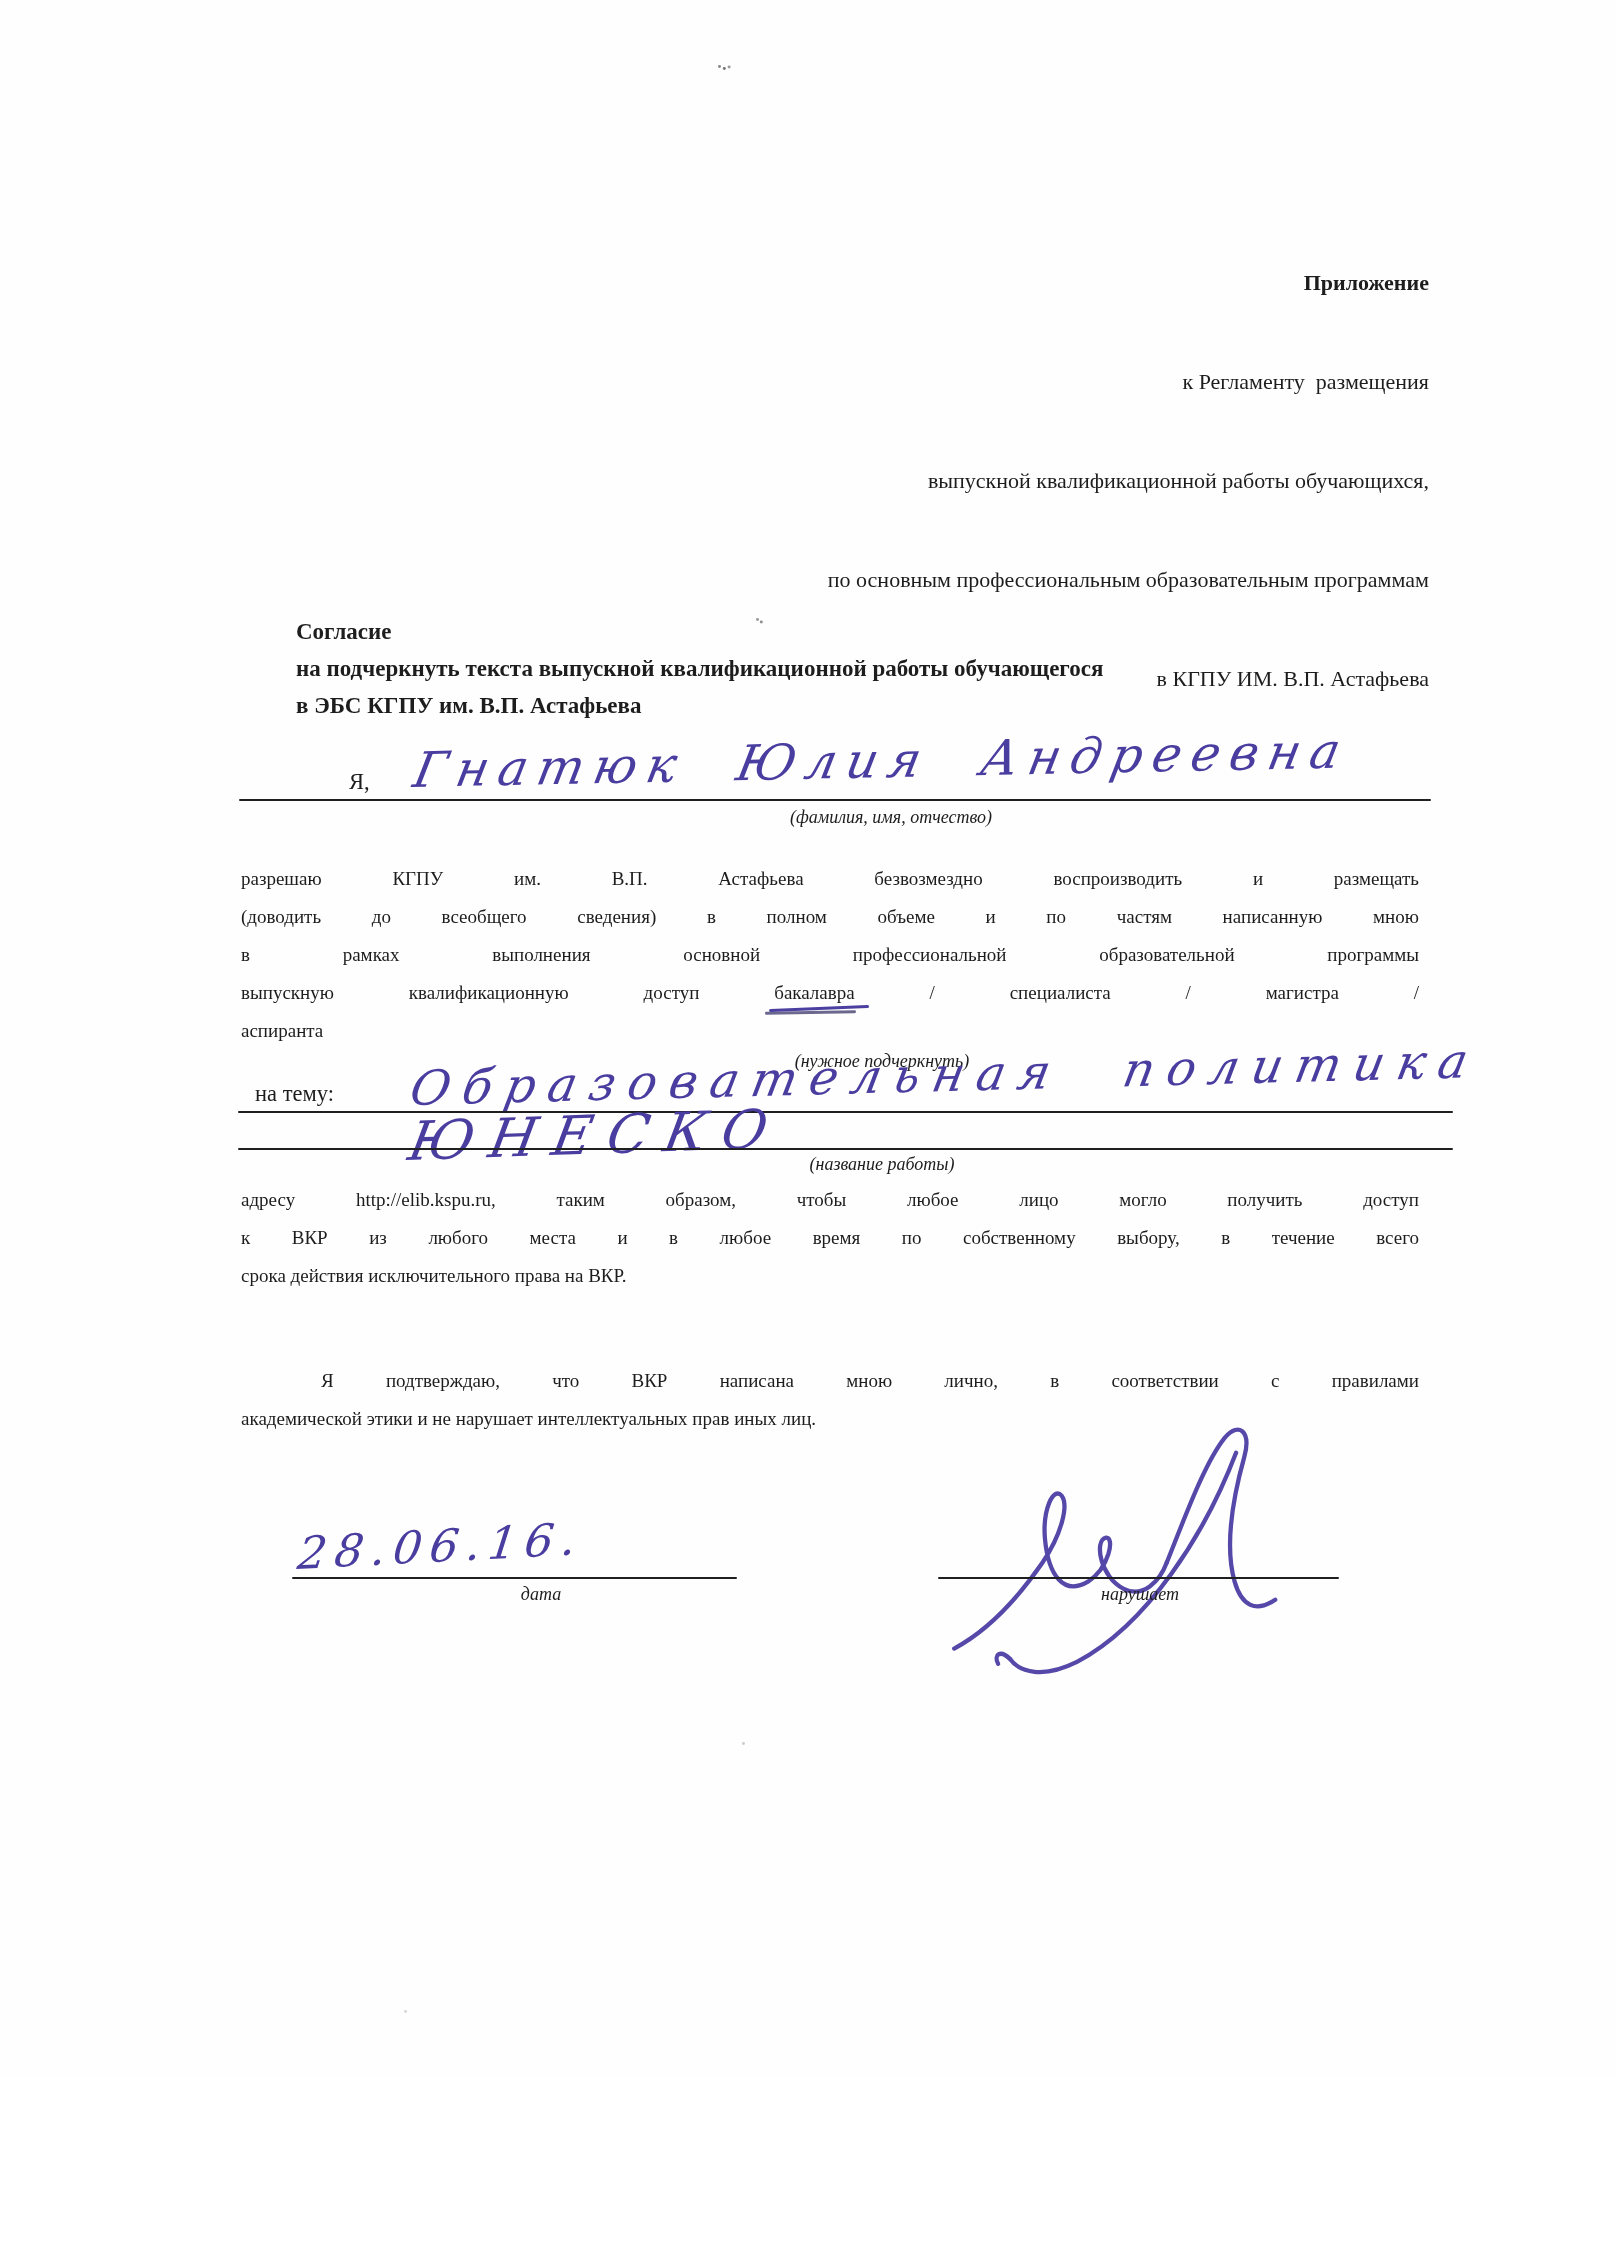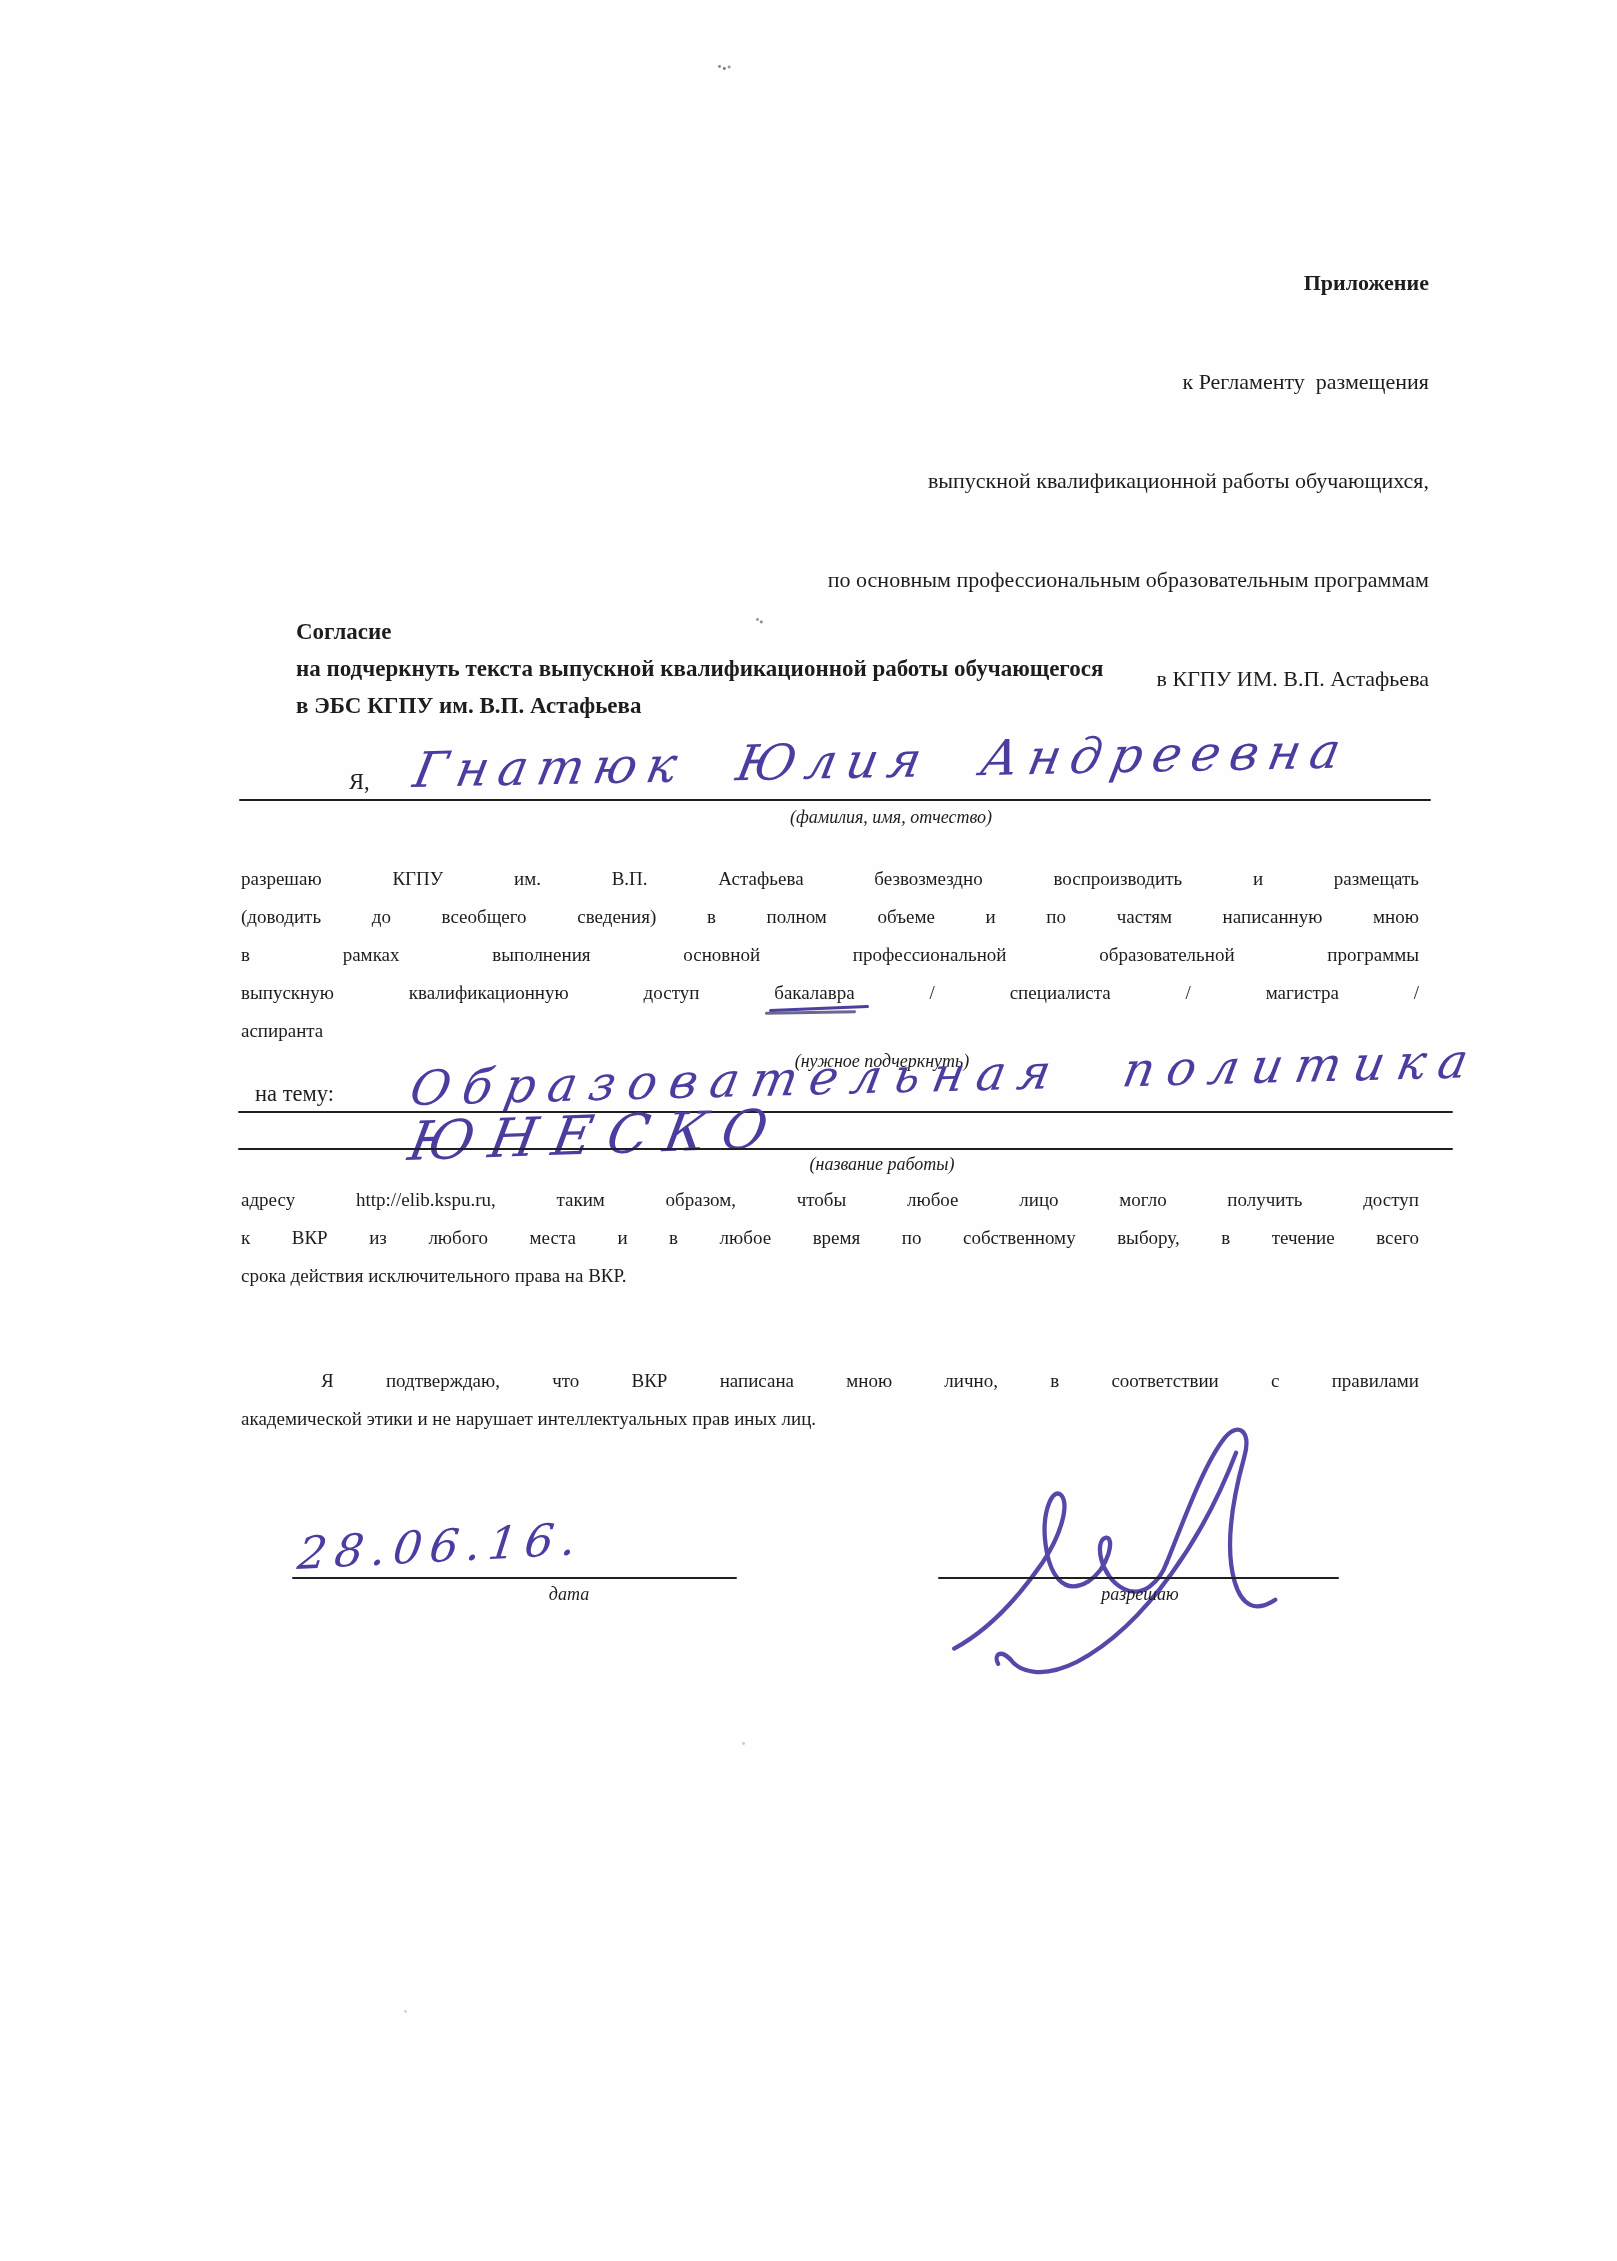--- a/index.html
+++ b/index.html
@@ -188,27 +188,27 @@
     <div class="pline left">срока действия исключительного права на ВКР.</div>
   </div>
 
   <div class="abs para" style="top:1362px;">
     <div class="pline just indent">Я подтверждаю, что ВКР написана мною лично, в соответствии с правилами</div>
     <div class="pline left">академической этики и не нарушает интеллектуальных прав иных лиц.</div>
   </div>
 
   <div class="abs hw hw-date">28.06.16.</div>
   <div class="abs rule" style="left:292px; top:1577px; width:445px;"></div>
-  <div class="abs caption" style="left:541px; top:1584px;margin-left:28px;">дата</div>
+  <div class="abs caption" style="left:541px; top:1584px;">дата</div>
 
   <svg class="abs sig-svg" width="483" height="258" viewBox="0 0 1010 540">
     <g fill="none" stroke="#4c3fa5" stroke-width="9" stroke-linecap="round" opacity="0.95">
       <path d="M115 470 C 190 430 255 355 300 290 C 340 230 355 170 340 150 C 322 130 300 180 305 240 C 312 318 345 360 395 330 C 440 300 452 235 432 238 C 408 244 420 320 470 345 C 510 365 545 330 560 290"></path>
       <path d="M560 290 C 600 190 640 80 682 28 C 712 -6 737 16 722 70 C 697 160 682 260 702 330 C 717 382 747 395 787 368"></path>
       <path d="M705 60 C 640 230 520 420 372 498 C 302 533 252 520 232 492"></path>
       <path d="M232 492 C 212 472 197 482 207 502"></path>
     </g>
   </svg>
   <div class="abs rule" style="left:938px; top:1577px; width:401px;"></div>
-  <div class="abs caption" style="left:1140px; top:1584px;">разрешаю</div>
+  <div class="abs caption" style="left:1140px; top:1584px;">нарушает</div>
 
 </div>
 
 
 </body></html>

